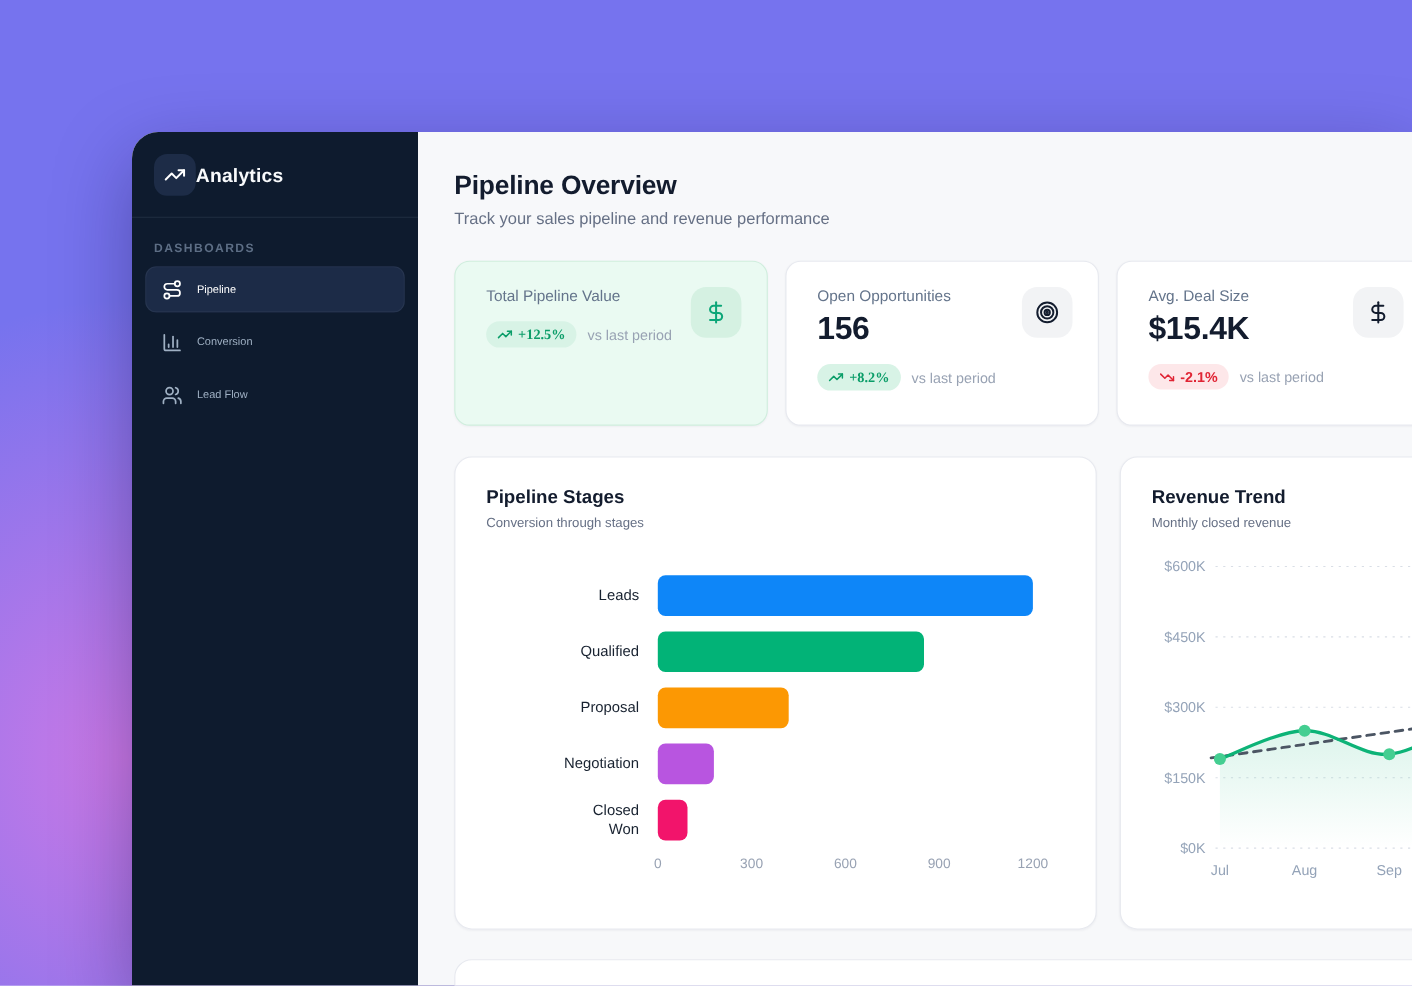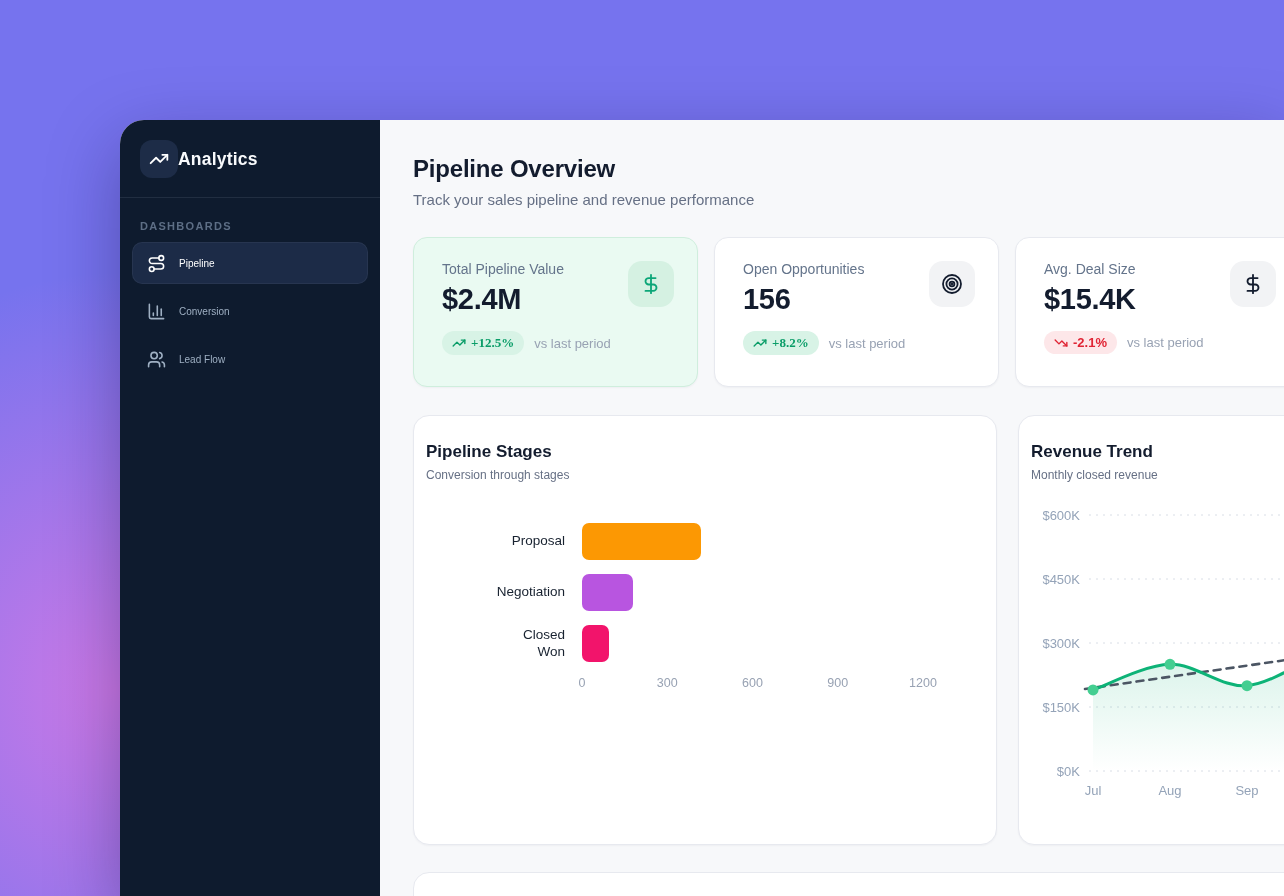--- a/index.html
+++ b/index.html
@@ -38,21 +38,21 @@
   .kpi-footer { display:flex; align-items:center; margin-top:15px; }
   .delta-badge { display:inline-flex; align-items:center; gap:5px; padding:4px 10px; border-radius:999px; font-size:13px; font-weight:700; }
   .delta-badge.up { color:#0a9d68; background:#d8f3e6;font-family:Liberation Serif, serif; }
   .delta-badge.down { color:#e02434; background:#fde7e9; }
   .compare-label { margin-left:10px; font-size:13px; color:#98a2b3; }
   .kpi-icon-tile { position:absolute; top:23px; right:23px; width:46px; height:46px; border-radius:14px; display:grid; place-items:center; }
   .kpi-icon-tile.green { background:#d5f1e2; color:#0ca678; }
   .kpi-icon-tile.gray { background:#f2f3f5; color:#131c2e; }
   
   .charts-row { display:flex; gap:21px; margin-top:28px; width:max-content; }
-  .chart-card { background:#fff; border:1px solid #e7e9ef; border-radius:16px; padding:26px 12px; box-shadow:0 1px 2px rgba(16,24,40,.04); flex:0 0 auto; }
+  .chart-card { background:#fff; border:1px solid #e7e9ef; border-radius:16px; padding:26px 28px; box-shadow:0 1px 2px rgba(16,24,40,.04); flex:0 0 auto; }
   .stages-card { width:584px; height:430px; }
   .revenue-card { width:460px; height:430px; }
   .chart-title { font-size:17px; font-weight:700; color:#131c2e; }
   .chart-subtitle { margin-top:6px; font-size:12px; color:#667085; }
   
   .bar-chart { margin-top:41px; }
   .bar-row { display:flex; align-items:center; margin-bottom:14px; }
   .bar-row:last-child { margin-bottom:0; }
   .bar-label { flex:0 0 156px; padding-right:17px; text-align:right; font-size:13.5px; color:#182230; line-height:1.25; white-space:pre-line; }
   .bar-track { position:relative; width:341px; height:37px; }
@@ -117,21 +117,20 @@
   </aside>
 
   <main class="main">
     <h1 class="page-title">Pipeline Overview</h1>
     <p class="page-subtitle">Track your sales pipeline and revenue performance</p>
 
     <div class="kpi-row">
 
       <div class="kpi-card mint">
         <div class="kpi-label">Total Pipeline Value</div>
-        <div class="kpi-value">$2.4M</div>
         <div class="kpi-footer">
           <span class="delta-badge up">
             <svg width="14" height="14" viewBox="0 0 24 24" fill="none" stroke="currentColor" stroke-width="2.4" stroke-linecap="round" stroke-linejoin="round">
                 <polyline points="22 7 13.5 15.5 8.5 10.5 2 17"></polyline>
                 <polyline points="16 7 22 7 22 13"></polyline>
               </svg>
             <span>+12.5%</span>
           </span>
           <span class="compare-label">vs last period</span>
         </div>
@@ -188,20 +187,32 @@
       </div>
     </div>
 
     <div class="charts-row">
 
       <section class="chart-card stages-card">
         <h2 class="chart-title">Pipeline Stages</h2>
         <p class="chart-subtitle">Conversion through stages</p>
         <div class="bar-chart">
           <div id="bar-rows">
+              <div class="bar-row">
+                <div class="bar-label">Leads</div>
+                <div class="bar-track">
+                  <div class="bar" style="width: 100%; background: rgb(14, 134, 248);"></div>
+                </div>
+              </div>
+              <div class="bar-row">
+                <div class="bar-label">Qualified</div>
+                <div class="bar-track">
+                  <div class="bar" style="width: 70.8333%; background: rgb(2, 179, 119);"></div>
+                </div>
+              </div>
               <div class="bar-row">
                 <div class="bar-label">Proposal</div>
                 <div class="bar-track">
                   <div class="bar" style="width: 35%; background: rgb(252, 152, 3);"></div>
                 </div>
               </div>
               <div class="bar-row">
                 <div class="bar-label">Negotiation</div>
                 <div class="bar-track">
                   <div class="bar" style="width: 15%; background: rgb(184, 85, 224);"></div>

